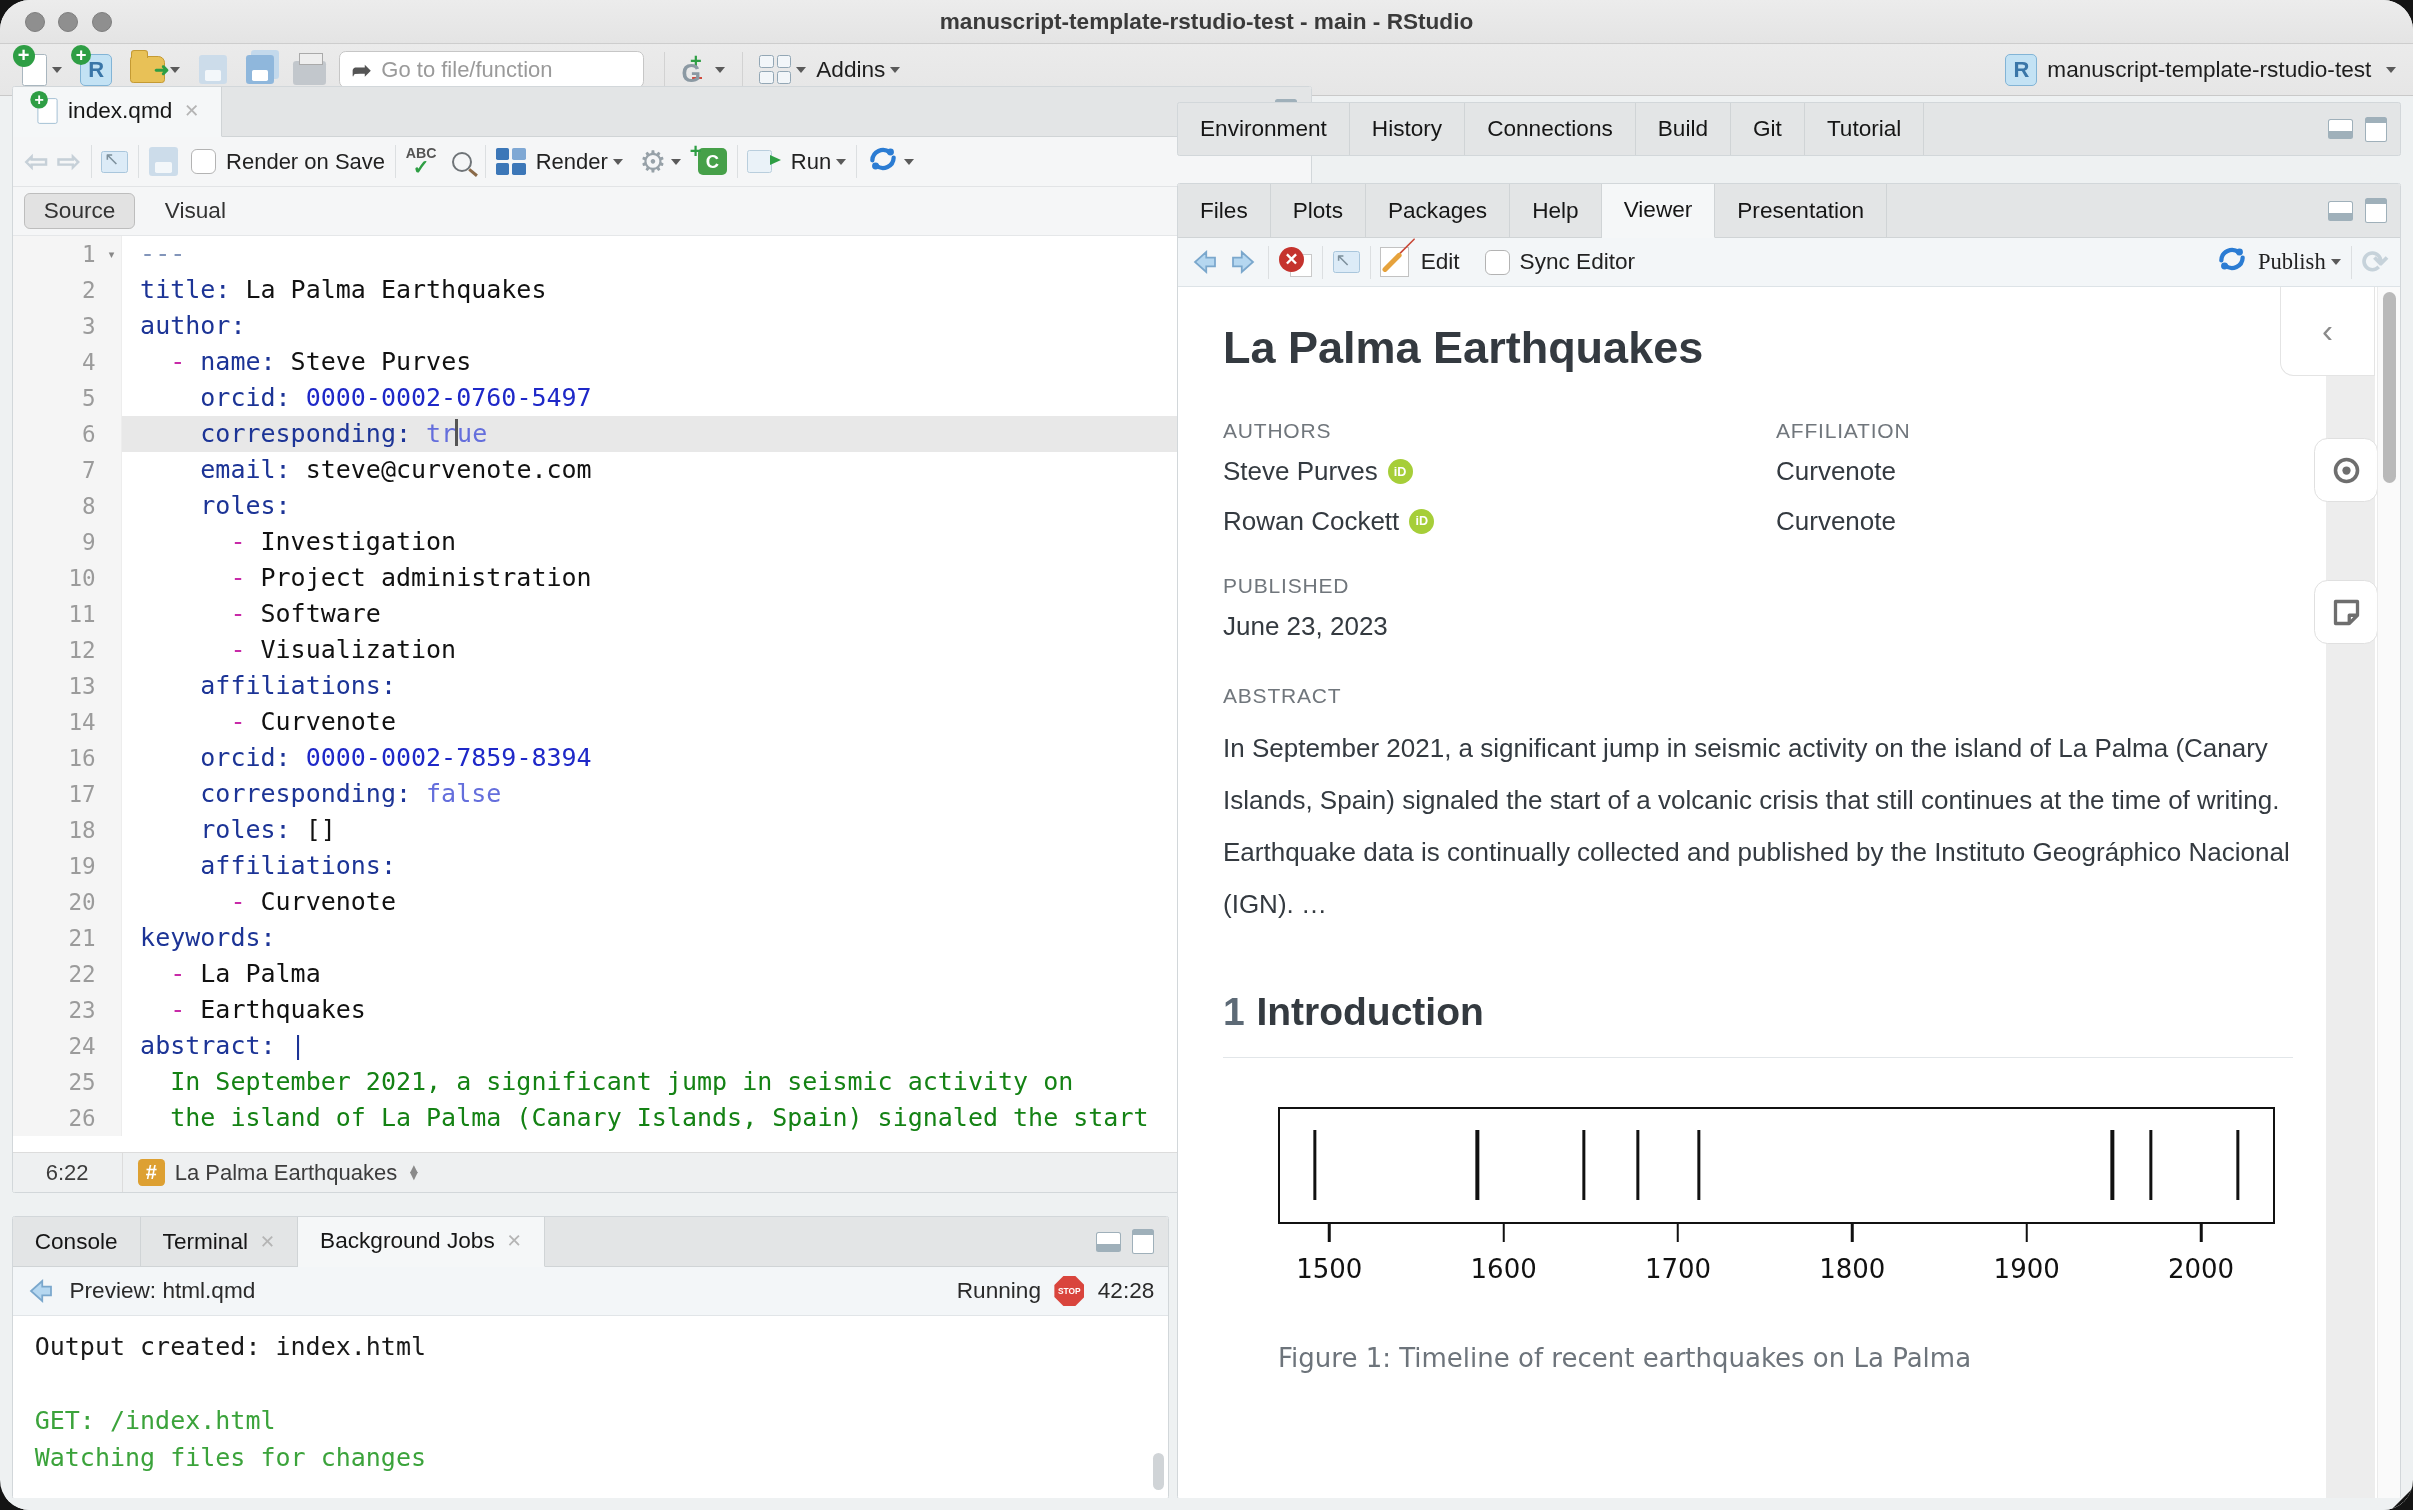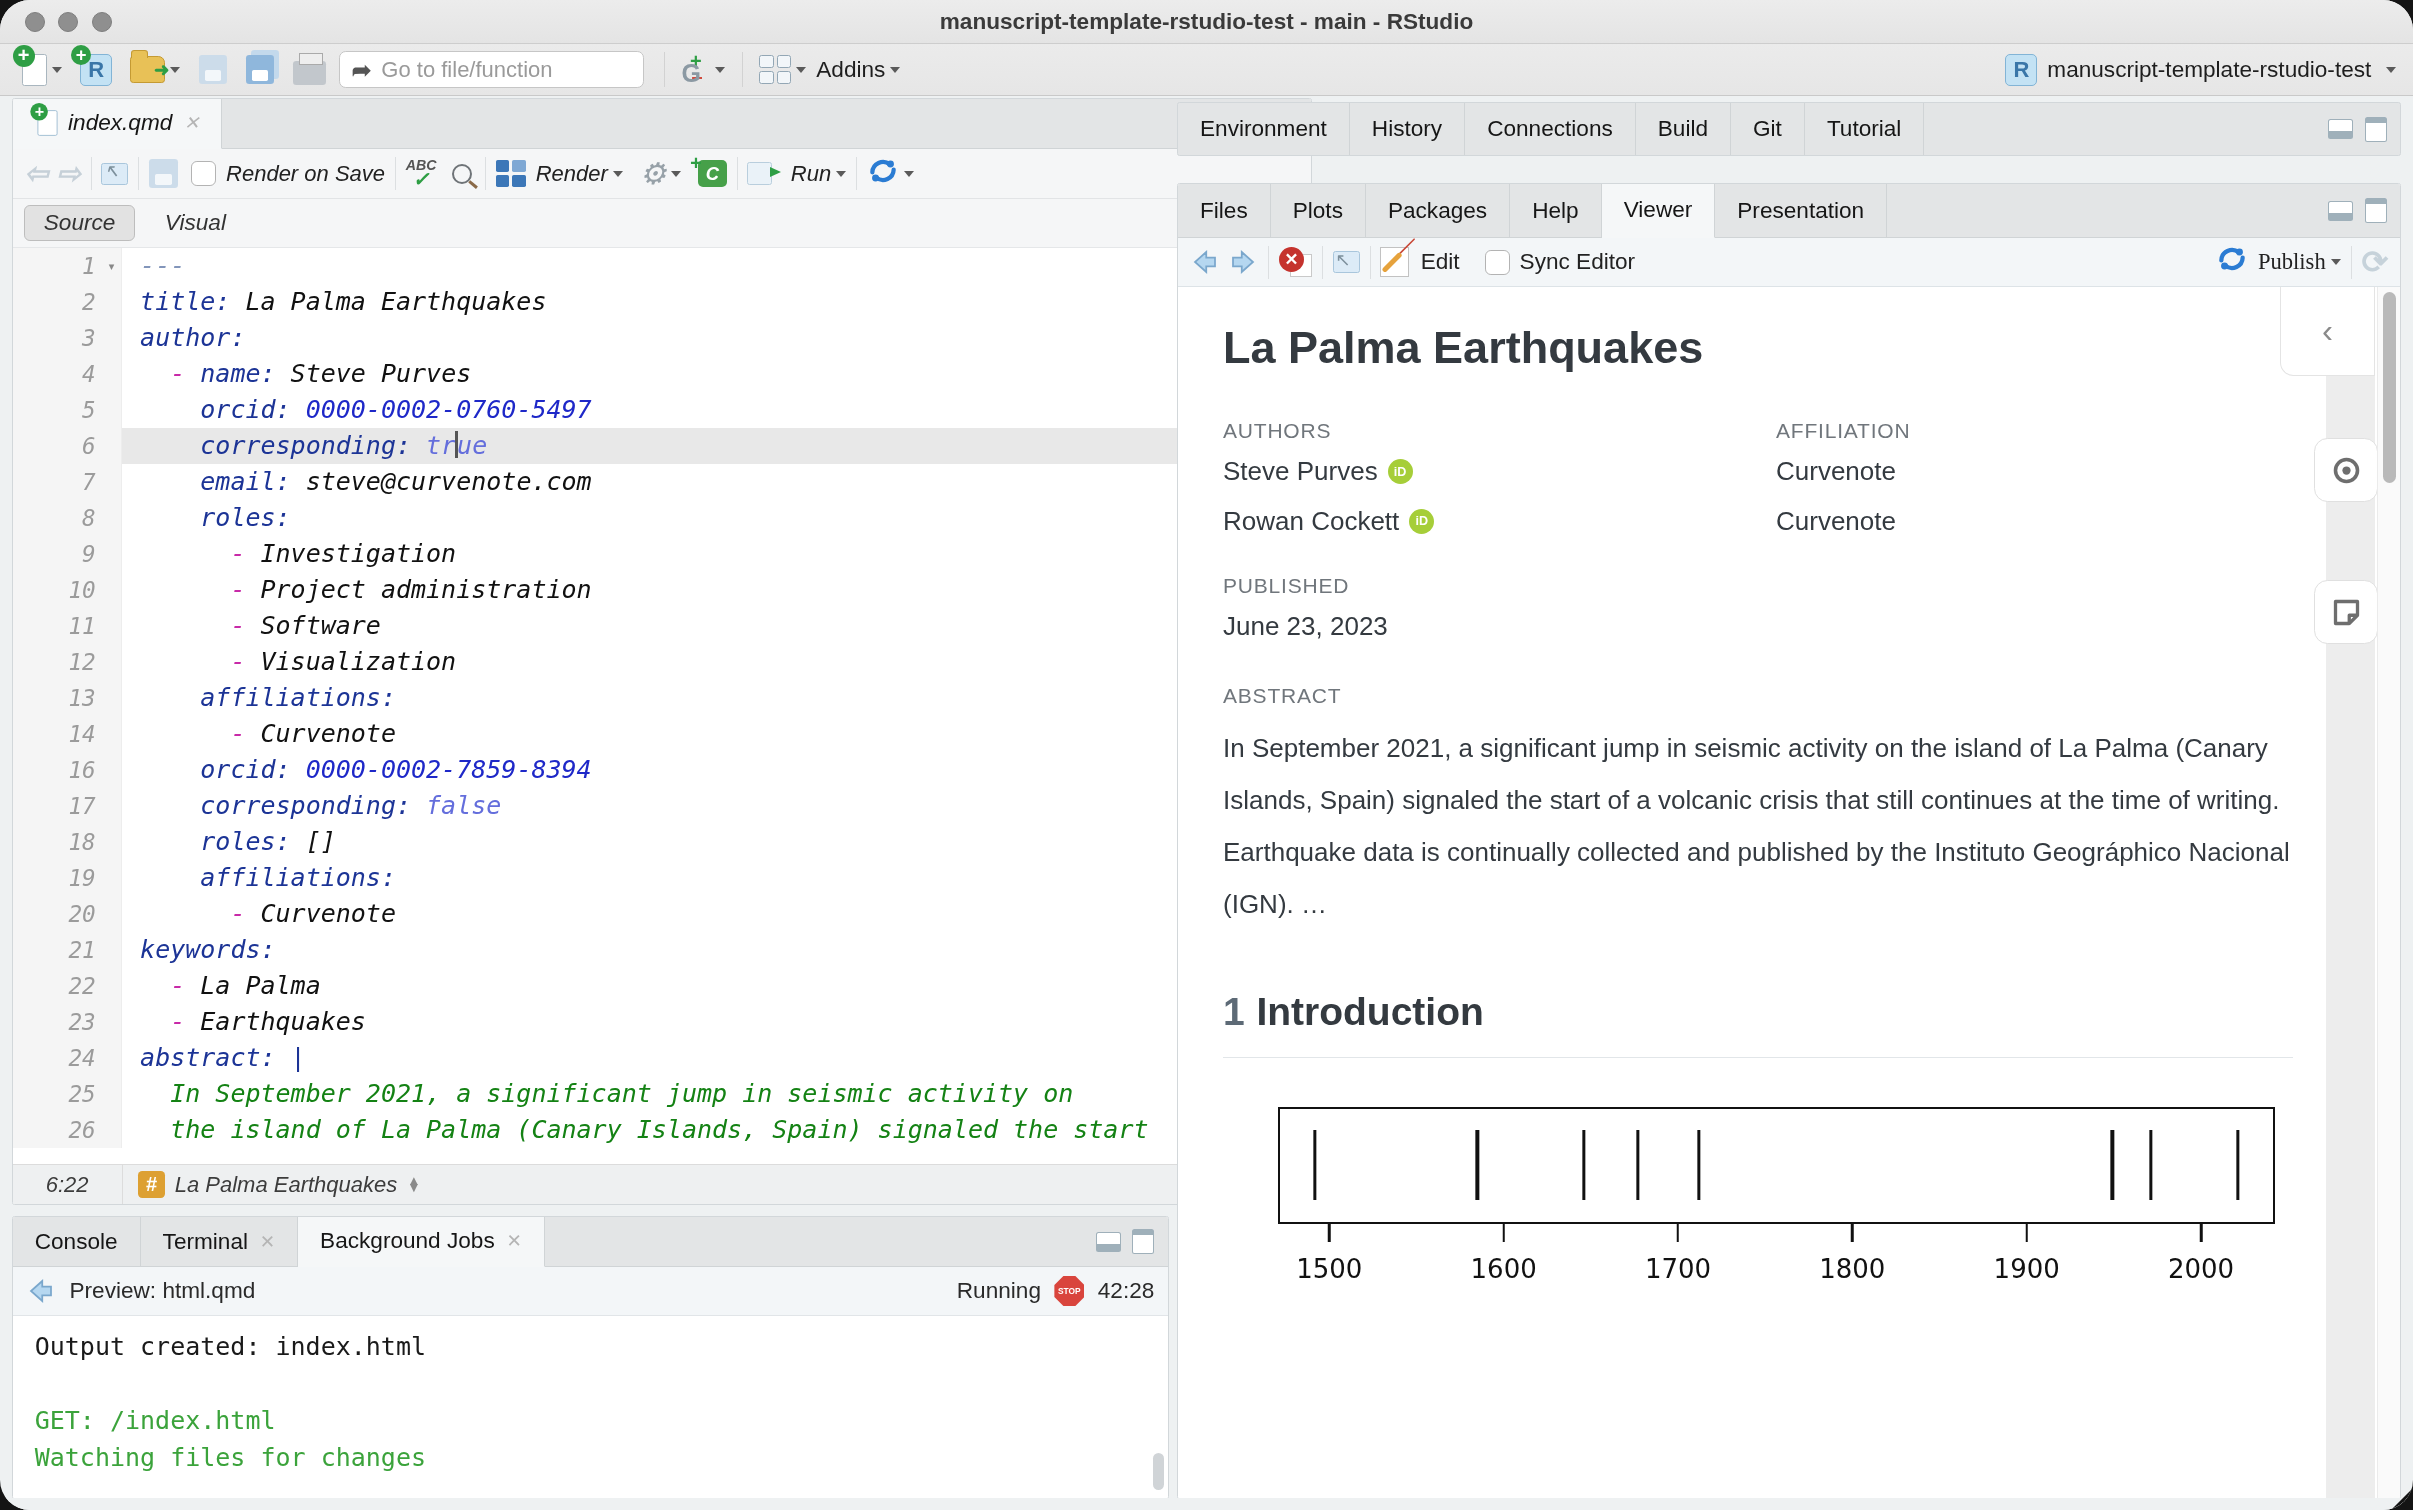--- a/index.html
+++ b/index.html
@@ -227,21 +227,21 @@
       <span class="addins-label">Addins</span>
       <span class="caret"></span>
     </span>
     <div class="proj-sel">
       <span class="i-cube">R</span>
       <span class="proj-name">manuscript-template-rstudio-test</span>
       <span class="caret"></span>
     </div>
   </div>
 
-  <div class="pane" style="left:11.7px; top:98px; width:1300px; height:1107px;font-style:italic;">
+  <div class="pane" style="left:11.7px; top:86px; width:1300px; height:1107px;">
     <div class="tabbar">
       <div class="tab active">
         <span class="i-newdoc" style="transform:scale(0.8); border-color:#8fb3cc; margin-right:8.4px;"></span>
         <span>index.qmd</span>
         <span class="tclose">✕</span>
       </div>
       <div class="pane-ctl">
         <span class="i-min"></span>
         <span class="i-max"></span>
       </div>
@@ -538,20 +538,21 @@
               <span class="xlabel" style="left: 22.4956%;">1600</span>
               <span class="xtick" style="left: 40.0703%;"></span>
               <span class="xlabel" style="left: 40.0703%;">1700</span>
               <span class="xtick" style="left: 57.645%;"></span>
               <span class="xlabel" style="left: 57.645%;">1800</span>
               <span class="xtick" style="left: 75.2197%;"></span>
               <span class="xlabel" style="left: 75.2197%;">1900</span>
               <span class="xtick" style="left: 92.7944%;"></span>
               <span class="xlabel" style="left: 92.7944%;">2000</span>
             </div>
+          <div class="fig-caption">Figure 1: Timeline of recent earthquakes on La Palma</div>
         </div>
       </div>
 
       <div class="toc-strip"></div>
       <div class="chev-panel">
           <span>‹</span>
         </div>
       <div class="side-btn" style="top:151px;">
         <svg width="33" height="33" viewBox="0 0 24 24">
             <circle cx="12" cy="12" r="8" stroke="#6e6e6e" stroke-width="2.6" fill="none"></circle>

